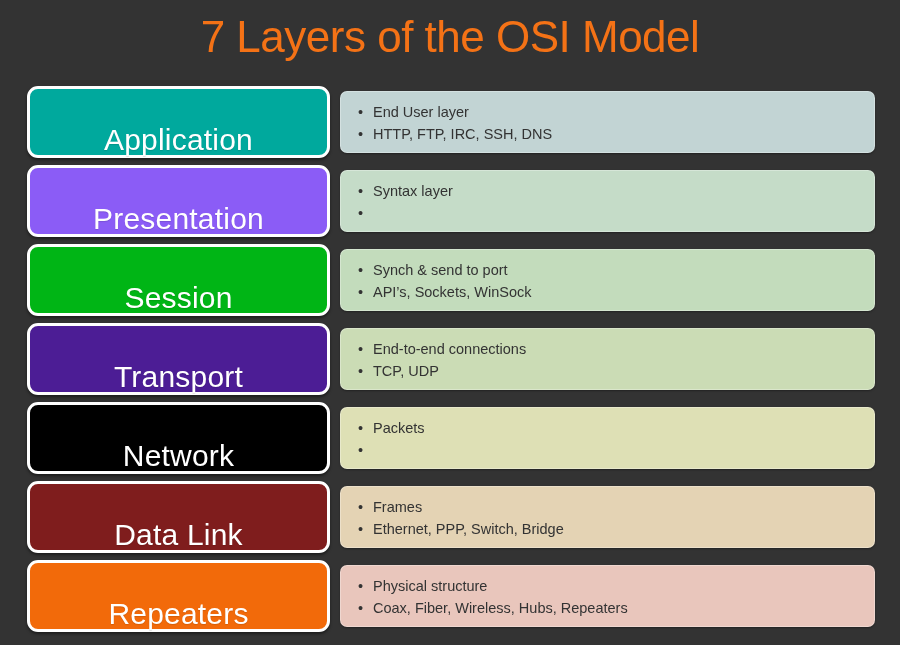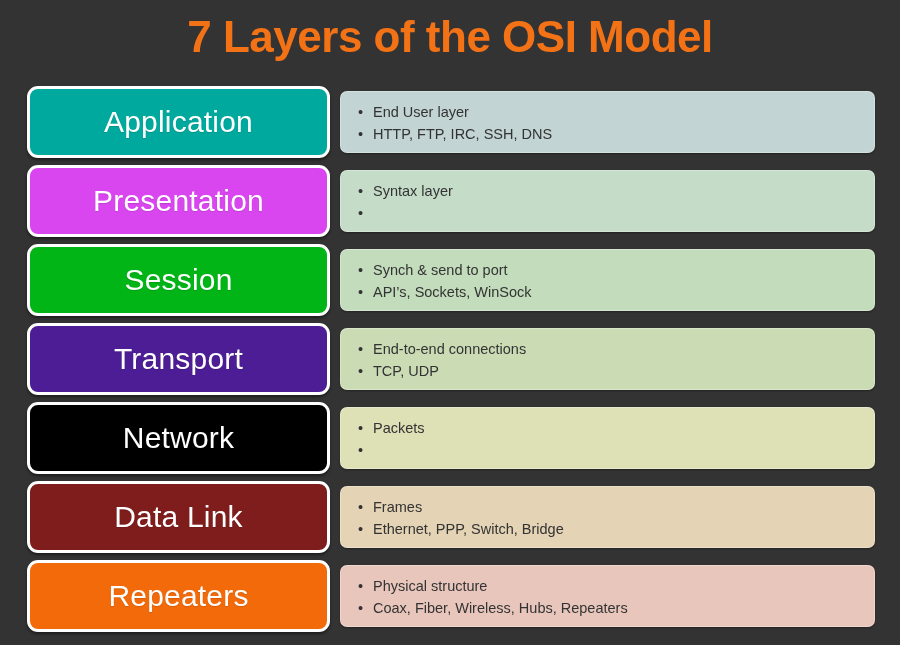--- a/index.html
+++ b/index.html
@@ -18,21 +18,21 @@
     width: 900px;
     height: 645px;
   }
   .title {
     position: absolute;
     top: 12px;
     left: 0;
     width: 900px;
     text-align: center;
     font-size: 44px;
-    font-weight: bold;
+    font-weight: normal;
     color: #F47216;
     letter-spacing: -0.5px;
     white-space: nowrap;
   }
   #layers {
     position: absolute;
     top: 86px;
     left: 0;
     width: 900px;
   }
@@ -44,21 +44,21 @@
   .layer-pill {
     position: absolute;
     left: 27px;
     top: 0;
     width: 303px;
     height: 72px;
     box-sizing: border-box;
     border: 3px solid #FFFFFF;
     border-radius: 11px;
     display: flex;
-    align-items: center;
+    align-items: flex-end;
     justify-content: center;
     box-shadow: 0 2px 3px rgba(0,0,0,0.45);
   }
   .layer-pill-label {
     color: #FFFFFF;
     font-size: 30px;
     line-height: 1;
     letter-spacing: 0.2px;
     white-space: nowrap;
     text-shadow: 0 1px 1px rgba(0,0,0,0.12);
@@ -103,21 +103,21 @@
       <div class="layer-row">
         <div class="layer-pill" style="background: rgb(0, 169, 157);">
           <span class="layer-pill-label">Application</span>
         </div>
         <div class="layer-desc" style="background: rgb(194, 212, 212);">
           <div class="desc-item"><span class="bullet">•</span><span>End User layer</span></div>
           <div class="desc-item"><span class="bullet">•</span><span>HTTP, FTP, IRC, SSH, DNS</span></div>
         </div>
       </div>
       <div class="layer-row">
-        <div class="layer-pill" style="background: #d946ef;">
+        <div class="layer-pill" style="background: #8b5cf6;">
           <span class="layer-pill-label">Presentation</span>
         </div>
         <div class="layer-desc" style="background: rgb(197, 220, 200);">
           <div class="desc-item"><span class="bullet">•</span><span>Syntax layer</span></div>
           <div class="desc-item"><span class="bullet">•</span></div>
         </div>
       </div>
       <div class="layer-row">
         <div class="layer-pill" style="background: rgb(0, 181, 21);">
           <span class="layer-pill-label">Session</span>

